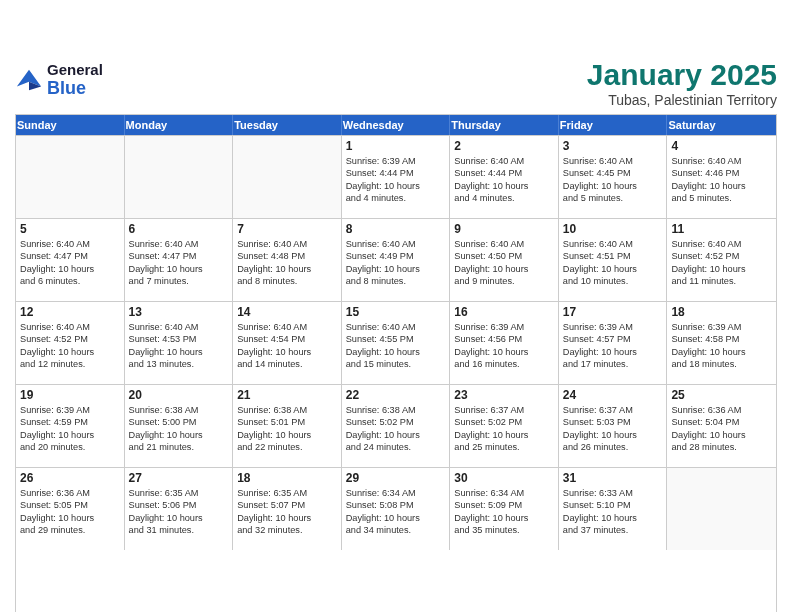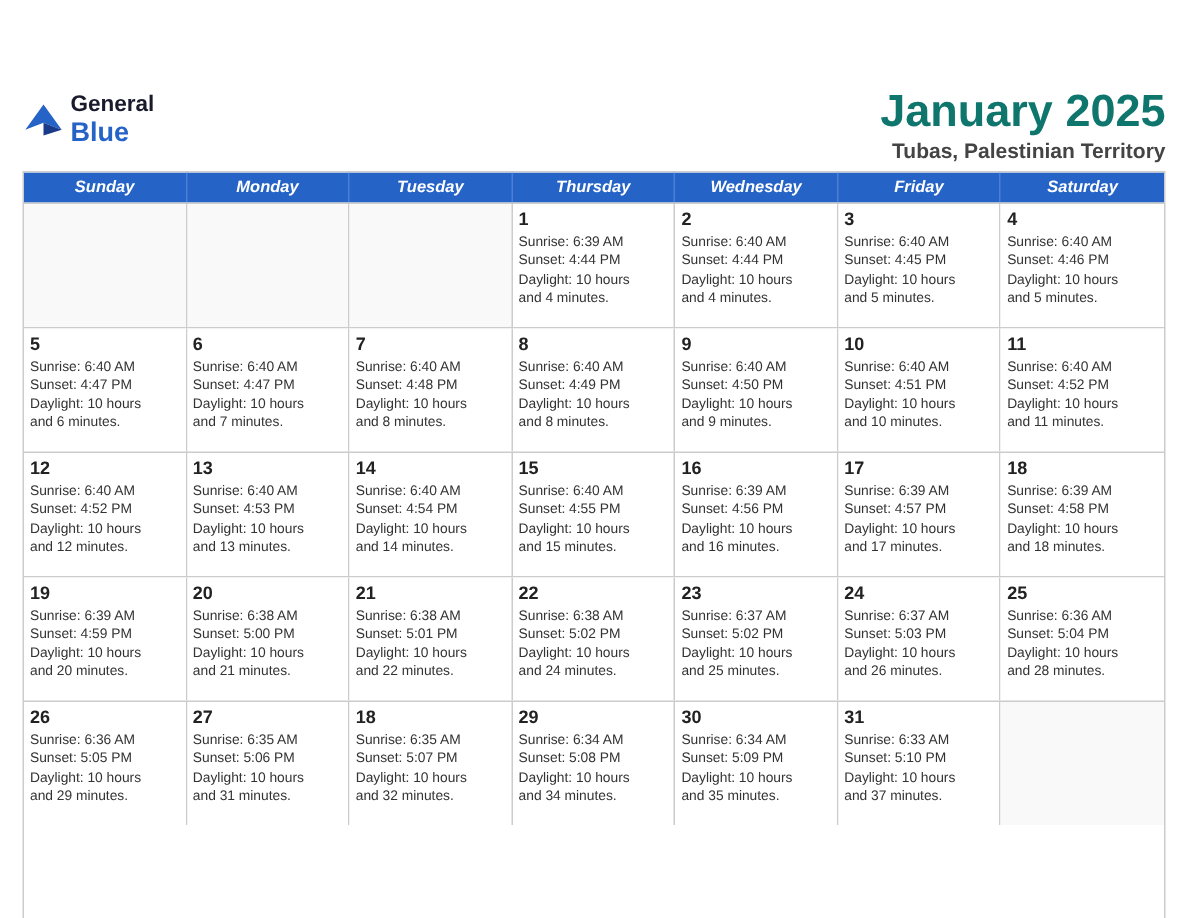--- a/index.html
+++ b/index.html
@@ -37,41 +37,40 @@
     .title-block {
       text-align: right;
     }
     .title-block h1 {
       font-size: 30px;
       font-weight: bold;
       color: #0f766e;
     }
     .title-block h2 {
       font-size: 14px;
-      font-weight: bold;
+      font-weight: normal;
       color: #444;
     }
     .calendar {
       flex: 1;
       border: 1px solid #ccc;
       overflow: hidden;
     }
     .cal-header {
       display: grid;
       grid-template-columns: repeat(7, 1fr);
       background: #2563c7;
     }
     .cal-header-cell {
       color: #fff;
       font-size: 11px;
       font-weight: bold;
-      padding: 4px 19px;
-      text-align: center;
+      padding: 4px 1px;
+      text-align: left;
       border-right: 1px solid #4a7fd4;
-      font-style: italic;
     }
     .cal-header-cell:last-child { border-right: none; }
     .cal-body {
       display: flex;
       flex-direction: column;
     }
     .cal-row {
       display: grid;
       grid-template-columns: repeat(7, 1fr);
       border-top: 1px solid #ccc;
@@ -116,22 +115,22 @@
       <h1>January 2025</h1>
       <h2>Tubas, Palestinian Territory</h2>
     </div>
   </div>
 
   <div class="calendar">
     <div class="cal-header">
     <div class="cal-header-cell">Sunday</div>
         <div class="cal-header-cell">Monday</div>
         <div class="cal-header-cell">Tuesday</div>
+        <div class="cal-header-cell">Wednesday</div>
         <div class="cal-header-cell">Thursday</div>
-        <div class="cal-header-cell">Wednesday</div>
         <div class="cal-header-cell">Friday</div>
         <div class="cal-header-cell">Saturday</div>
       </div>
     <div class="cal-body">
     <div class="cal-row">
           <div class="cal-cell empty"></div>
           <div class="cal-cell empty"></div>
           <div class="cal-cell empty"></div>
           <div class="cal-cell">
             <div class="day-num">1</div>

